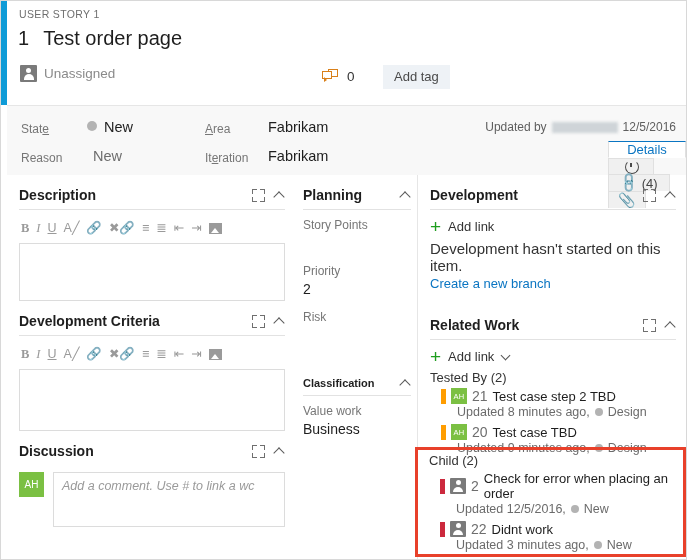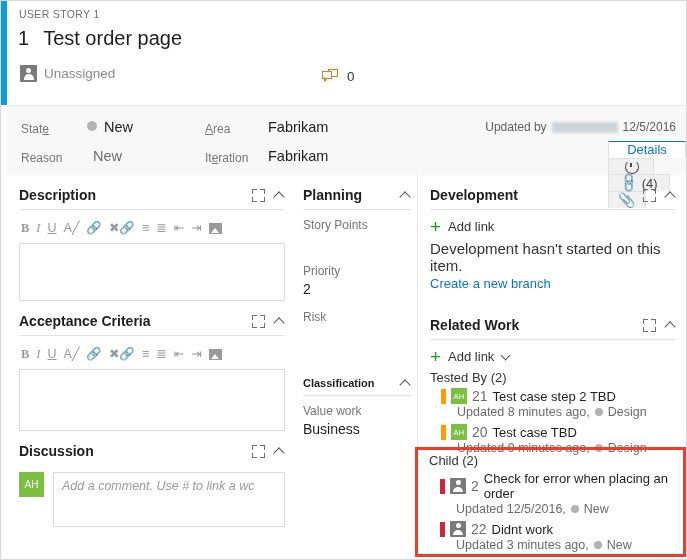--- a/index.html
+++ b/index.html
@@ -309,20 +309,21 @@
     </div>
 
     <div class="comments-block">
       <span class="comment-icon">
         <span class="b2"></span>
           <span class="b1"></span>
       </span>
       <span class="comment-count">0</span>
     </div>
 
+    <button class="add-tag-btn">Add tag</button>
   </div>
 
   <div class="field-strip">
     <div class="fld fld-label" style="left:14px; top:16px;">
       <span>Stat</span><u>e</u>
     </div>
     <div class="fld fld-val-big" style="left:80px; top:13px;">
       <span class="state-dot"></span><span>New</span>
     </div>
 
@@ -389,21 +390,21 @@
         <span class="gi">≣</span>
         <span class="gi">⇤</span>
         <span class="gi">⇥</span>
         <span class="img-glyph"></span>
       </div>
       <div class="editor-box"></div>
     </div>
 
     <div class="section">
       <div class="sec-head">
-        <span class="sec-title">Acceptance Criteria</span>
+        <span class="sec-title">Development Criteria</span>
         <span class="sec-actions">
           <span class="expand-icon">
               <i></i>
               <i></i>
               <i></i>
               <i></i>
             </span>
           <span class="chevron"></span>
         </span>
       </div>

